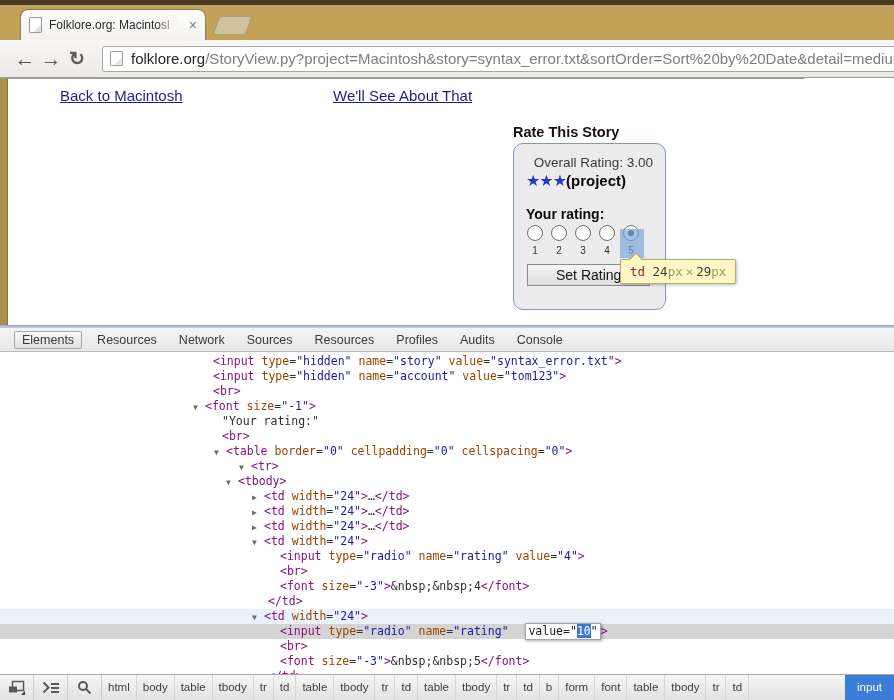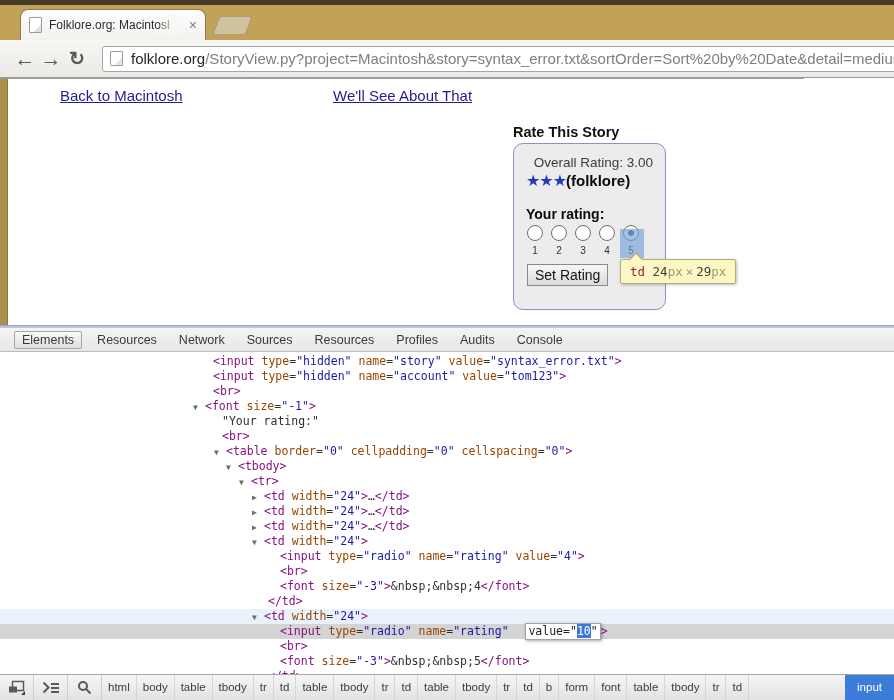--- a/index.html
+++ b/index.html
@@ -52,21 +52,21 @@
   .stars{color:#2337c0;font-size:16px;letter-spacing:-1px;}
   .avg{font-weight:bold;font-size:15px;color:#0a0a0a;}
   .your{margin-top:16px;font-weight:bold;font-size:14px;color:#0a0a0a;}
   .radio-row{margin-top:3px;margin-left:-3px;white-space:nowrap;}
   .radio-cell{display:inline-block;width:24px;text-align:center;vertical-align:top;}
   .radio-circle{display:inline-block;width:14px;height:14px;border:1px solid #6f6f6f;
        border-radius:50%;background:#fff;position:relative;}
   .radio-dot{position:absolute;left:4px;top:4px;width:6px;height:6px;border-radius:50%;background:#47515e;}
   .radio-num{font-size:10px;color:#333;line-height:11px;}
   .set-btn{margin-top:8px;margin-left:1px;font-size:14px;color:#141414;font-family:inherit;
-       background:linear-gradient(#f7f7f7,#dcdcdc);border:1px solid #8a8a8a;padding:2px 7px;}
+       background:linear-gradient(#f7f7f7,#dcdcdc);border:1px solid #8a8a8a;padding:2px 28px;}
   .hl-overlay{position:absolute;left:620px;top:150px;width:24px;height:29px;
        background:rgba(116,163,216,.66);}
   .size-tip{position:absolute;left:620px;top:180px;height:23px;background:#fcf7c3;
        border:1px solid #b3ab7c;border-radius:2px;box-shadow:1px 1px 3px rgba(0,0,0,.25);
        font-family:"DejaVu Sans Mono",monospace;font-size:12.5px;display:flex;align-items:center;
        padding:0 9px;white-space:pre;}
   .size-tip::before{content:"";position:absolute;left:7px;top:-8px;border-left:8px solid transparent;
        border-right:8px solid transparent;border-bottom:8px solid #b3ab7c;}
   .size-tip::after{content:"";position:absolute;left:9px;top:-6px;border-left:6px solid transparent;
        border-right:6px solid transparent;border-bottom:6px solid #fcf7c3;}
@@ -138,21 +138,21 @@
   <div class="page">
     <div class="goldstrip"></div>
     <a class="plink l1">Back to Macintosh</a>
     <a class="plink l2">We'll See About That</a>
 
     <div class="rate-title">Rate This Story</div>
 
     <div class="rate-box">
       <div class="overall">Overall Rating: 3.00</div>
       <div class="stars-line">
-        <span class="stars">★★★</span><span class="avg">(folklore)</span>
+        <span class="stars">★★★</span><span class="avg">(project)</span>
       </div>
       <div class="your">Your rating:</div>
       <div class="radio-row" id="radio-row"><span class="radio-cell"><span class="radio-circle"></span><div class="radio-num">1</div></span><span class="radio-cell"><span class="radio-circle"></span><div class="radio-num">2</div></span><span class="radio-cell"><span class="radio-circle"></span><div class="radio-num">3</div></span><span class="radio-cell"><span class="radio-circle"></span><div class="radio-num">4</div></span><span class="radio-cell"><span class="radio-circle"><span class="radio-dot"></span></span><div class="radio-num">5</div></span></div>
       <button class="set-btn">Set Rating</button>
     </div>
 
     <div class="hl-overlay"></div>
     <div class="size-tip"><span class="tip-tag">td</span><span> </span><span class="tip-num">24</span><span class="tip-unit">px</span><span class="tip-times">×</span><span class="tip-num">29</span><span class="tip-unit">px</span></div>
   </div>
 
@@ -169,22 +169,22 @@
         <span class="dt-tab">Console</span>
       </div>
     <div class="dt-code" id="dt-code">
         <div class="cl" style="padding-left: 213px;"><span class="k-t">&lt;input</span><span class="k-p"> </span><span class="k-a">type</span><span class="k-p">=</span><span class="k-v">"hidden"</span><span class="k-p"> </span><span class="k-a">name</span><span class="k-p">=</span><span class="k-v">"story"</span><span class="k-p"> </span><span class="k-a">value</span><span class="k-p">=</span><span class="k-v">"syntax_error.txt"</span><span class="k-t">&gt;</span></div>
         <div class="cl" style="padding-left: 213px;"><span class="k-t">&lt;input</span><span class="k-p"> </span><span class="k-a">type</span><span class="k-p">=</span><span class="k-v">"hidden"</span><span class="k-p"> </span><span class="k-a">name</span><span class="k-p">=</span><span class="k-v">"account"</span><span class="k-p"> </span><span class="k-a">value</span><span class="k-p">=</span><span class="k-v">"tom123"</span><span class="k-t">&gt;</span></div>
         <div class="cl" style="padding-left: 213px;"><span class="k-t">&lt;br&gt;</span></div>
         <div class="cl" style="padding-left: 205px;"><span class="arw">▼</span><span class="k-t">&lt;font</span><span class="k-p"> </span><span class="k-a">size</span><span class="k-p">=</span><span class="k-v">"-1"</span><span class="k-t">&gt;</span></div>
         <div class="cl" style="padding-left: 222px;"><span class="k-p">"Your rating:"</span></div>
         <div class="cl" style="padding-left: 222px;"><span class="k-t">&lt;br&gt;</span></div>
         <div class="cl" style="padding-left: 226px;"><span class="arw">▼</span><span class="k-t">&lt;table</span><span class="k-p"> </span><span class="k-a">border</span><span class="k-p">=</span><span class="k-v">"0"</span><span class="k-p"> </span><span class="k-a">cellpadding</span><span class="k-p">=</span><span class="k-v">"0"</span><span class="k-p"> </span><span class="k-a">cellspacing</span><span class="k-p">=</span><span class="k-v">"0"</span><span class="k-t">&gt;</span></div>
+        <div class="cl" style="padding-left: 251px;"><span class="arw">▼</span><span class="k-t">&lt;tr&gt;</span></div>
         <div class="cl" style="padding-left: 238px;"><span class="arw">▼</span><span class="k-t">&lt;tbody&gt;</span></div>
-        <div class="cl" style="padding-left: 251px;"><span class="arw">▼</span><span class="k-t">&lt;tr&gt;</span></div>
         <div class="cl" style="padding-left: 264px;"><span class="arw">▶</span><span class="k-t">&lt;td</span><span class="k-p"> </span><span class="k-a">width</span><span class="k-p">=</span><span class="k-v">"24"</span><span class="k-t">&gt;</span><span class="k-p">…</span><span class="k-t">&lt;/td&gt;</span></div>
         <div class="cl" style="padding-left: 264px;"><span class="arw">▶</span><span class="k-t">&lt;td</span><span class="k-p"> </span><span class="k-a">width</span><span class="k-p">=</span><span class="k-v">"24"</span><span class="k-t">&gt;</span><span class="k-p">…</span><span class="k-t">&lt;/td&gt;</span></div>
         <div class="cl" style="padding-left: 264px;"><span class="arw">▶</span><span class="k-t">&lt;td</span><span class="k-p"> </span><span class="k-a">width</span><span class="k-p">=</span><span class="k-v">"24"</span><span class="k-t">&gt;</span><span class="k-p">…</span><span class="k-t">&lt;/td&gt;</span></div>
         <div class="cl" style="padding-left: 264px;"><span class="arw">▼</span><span class="k-t">&lt;td</span><span class="k-p"> </span><span class="k-a">width</span><span class="k-p">=</span><span class="k-v">"24"</span><span class="k-t">&gt;</span></div>
         <div class="cl" style="padding-left: 280px;"><span class="k-t">&lt;input</span><span class="k-p"> </span><span class="k-a">type</span><span class="k-p">=</span><span class="k-v">"radio"</span><span class="k-p"> </span><span class="k-a">name</span><span class="k-p">=</span><span class="k-v">"rating"</span><span class="k-p"> </span><span class="k-a">value</span><span class="k-p">=</span><span class="k-v">"4"</span><span class="k-t">&gt;</span></div>
         <div class="cl" style="padding-left: 280px;"><span class="k-t">&lt;br&gt;</span></div>
         <div class="cl" style="padding-left: 280px;"><span class="k-t">&lt;font</span><span class="k-p"> </span><span class="k-a">size</span><span class="k-p">=</span><span class="k-v">"-3"</span><span class="k-t">&gt;</span><span class="k-p">&amp;nbsp;&amp;nbsp;4</span><span class="k-t">&lt;/font&gt;</span></div>
         <div class="cl" style="padding-left: 268px;"><span class="k-t">&lt;/td&gt;</span></div>
         <div class="cl bg-hov" style="padding-left: 264px;"><span class="arw">▼</span><span class="k-t">&lt;td</span><span class="k-p"> </span><span class="k-a">width</span><span class="k-p">=</span><span class="k-v">"24"</span><span class="k-t">&gt;</span></div>
         <div class="cl bg-sel" style="padding-left: 280px;"><span class="k-t">&lt;input</span><span class="k-p"> </span><span class="k-a">type</span><span class="k-p">=</span><span class="k-v">"radio"</span><span class="k-p"> </span><span class="k-a">name</span><span class="k-p">=</span><span class="k-v">"rating"</span><span class="k-p">  </span><span class="editbox"><span>value="</span><span class="edit-sel">10</span><span>"</span></span><span class="k-t">&gt;</span></div>

